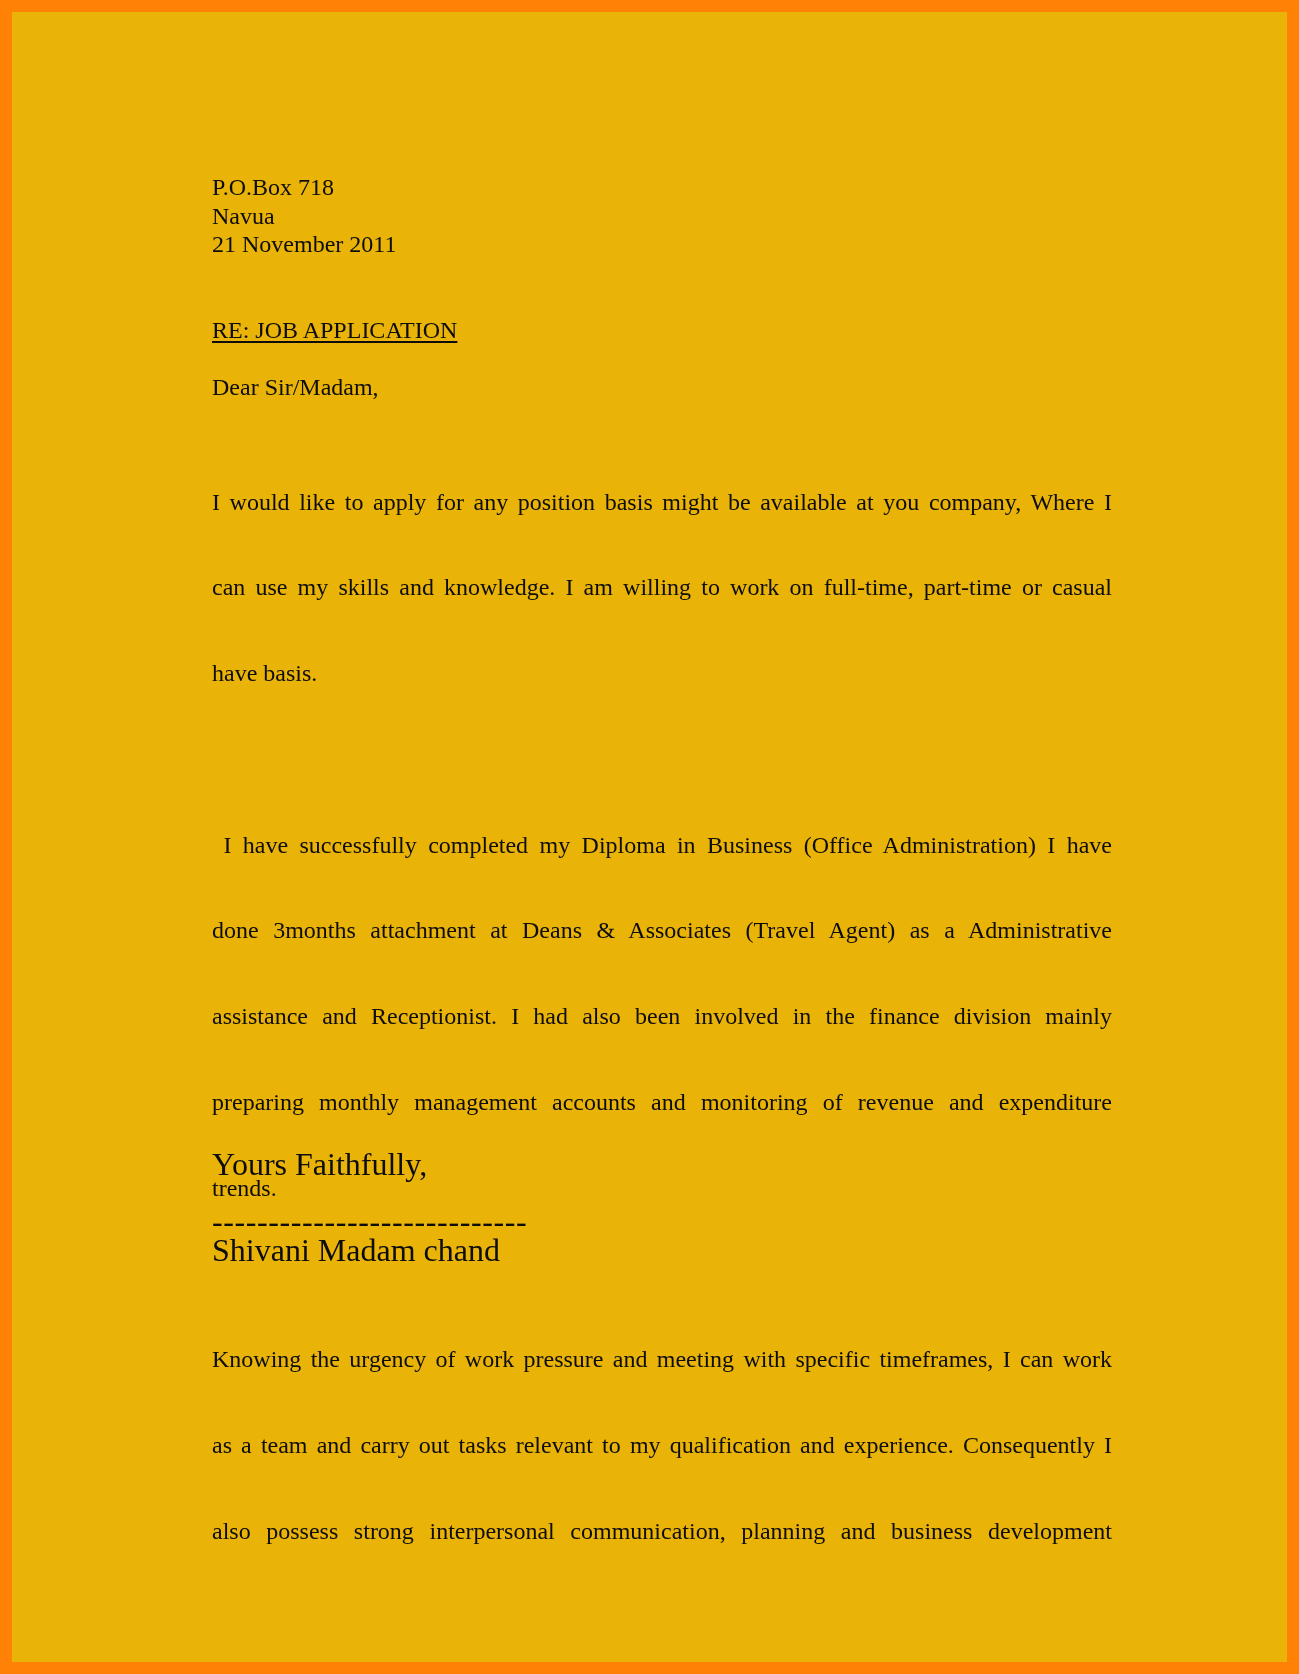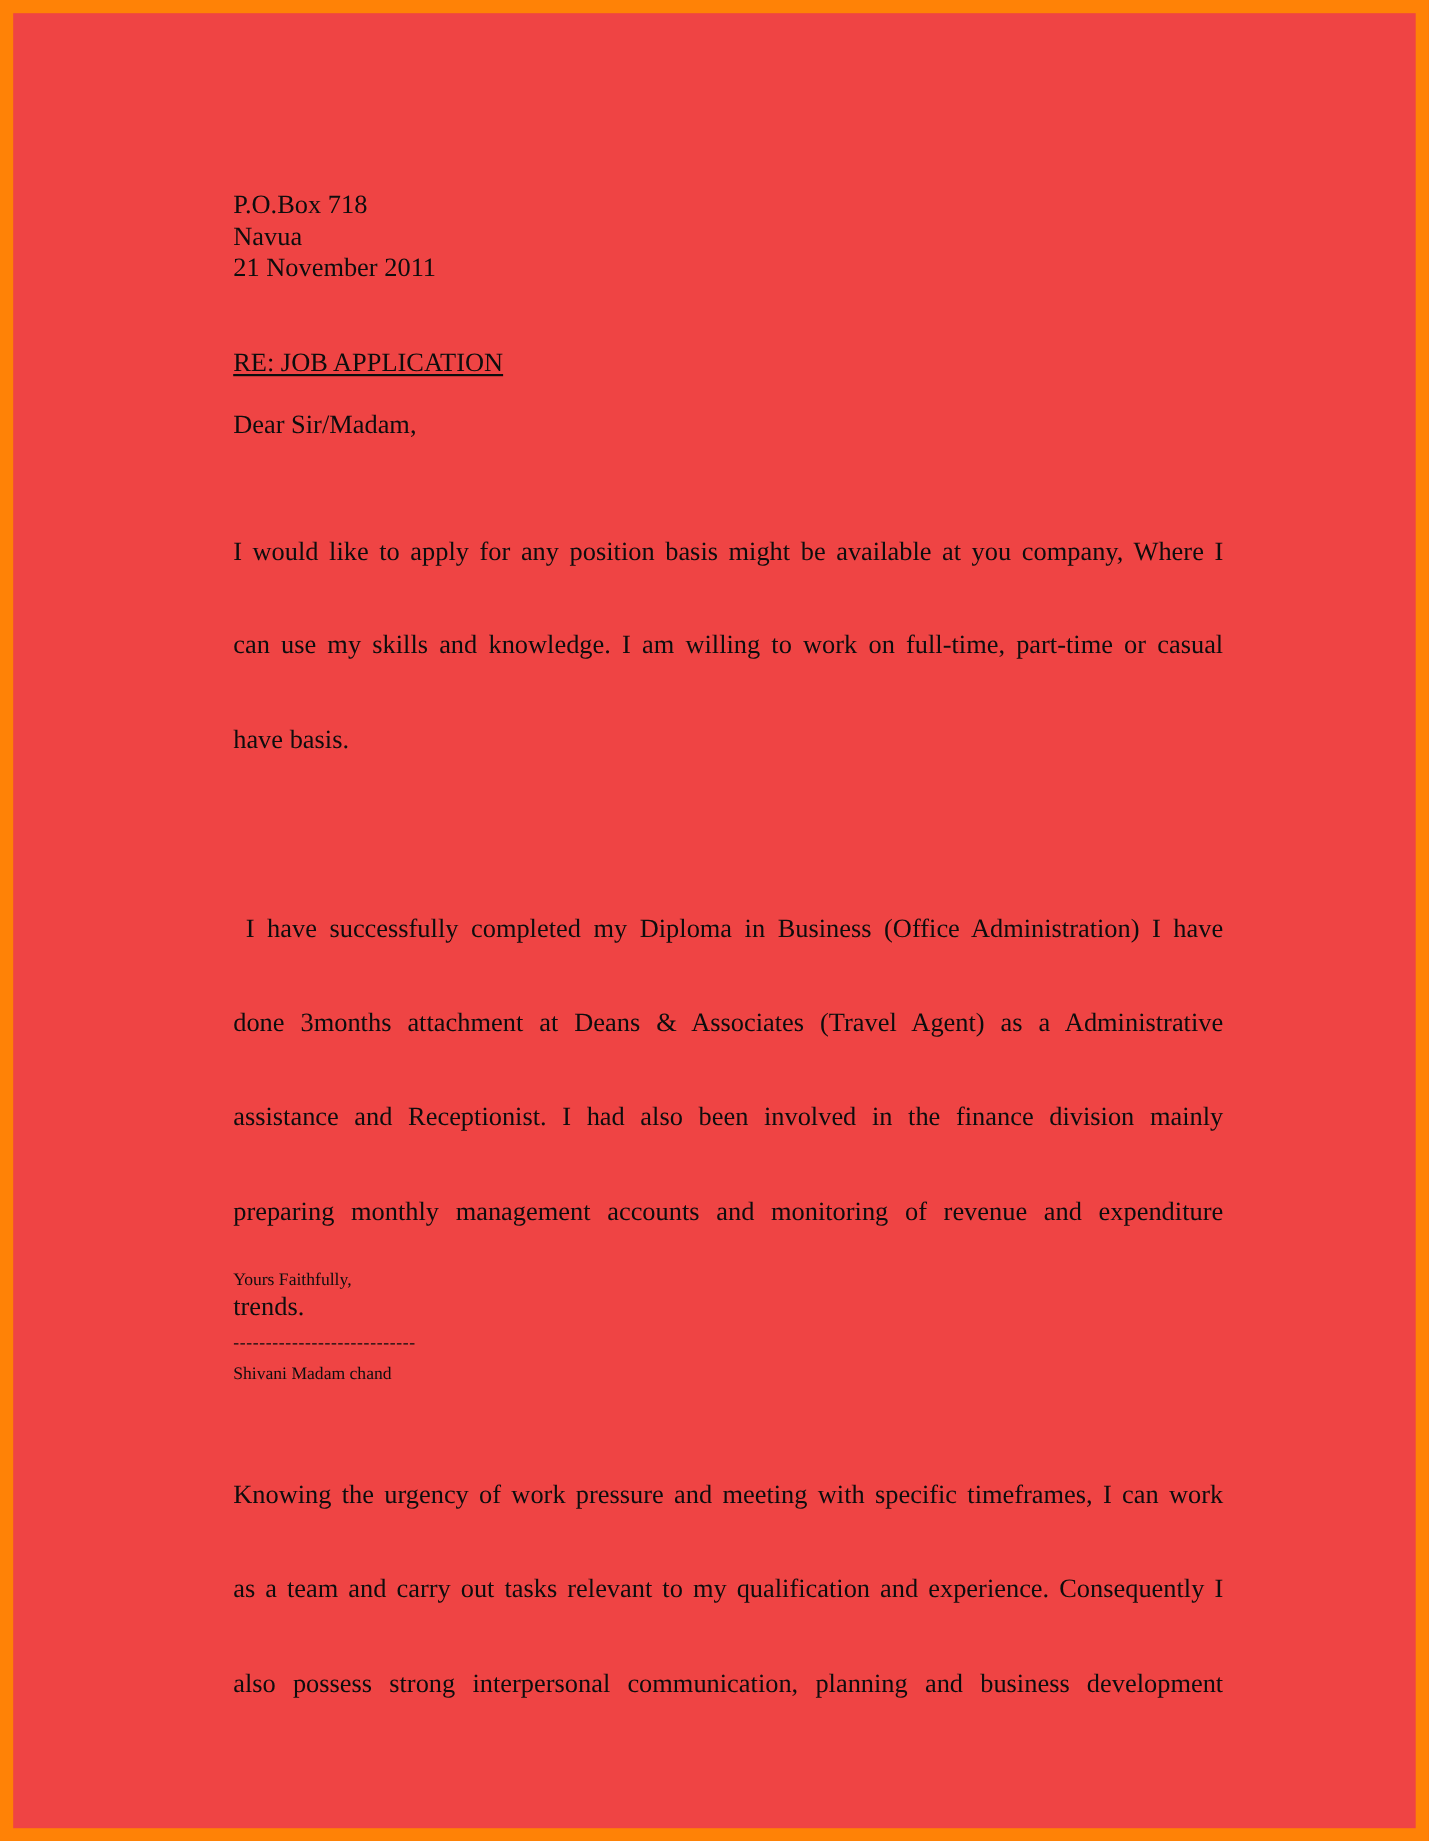--- a/index.html
+++ b/index.html
@@ -64,32 +64,32 @@
   }
   .para-line.lead {
     white-space: pre-wrap;
   }
   .closing {
     position: absolute;
     left: 200px;
     top: 1138px;
     width: 600px;
     font-family: "Liberation Serif", "DejaVu Serif", serif;
-    font-size: 16px;
+    font-size: 32px;
     line-height: 28.6px;
     color: #0d0d0d;
   }
   .sigline {
     letter-spacing: 0.6px;
   }
 </style>
 </head>
 <body style="background: rgb(255, 130, 6);">
 
-<div class="page" style="background: #ef4444;">
+<div class="page" style="background: #eab308;">
 
   <div class="letter">
 
     <div>
       <span class="line">P.O.Box 718</span>
       <span class="line">Navua</span>
       <span class="line">21 November 2011</span>
     </div>
 
     <div class="gap2"></div>

